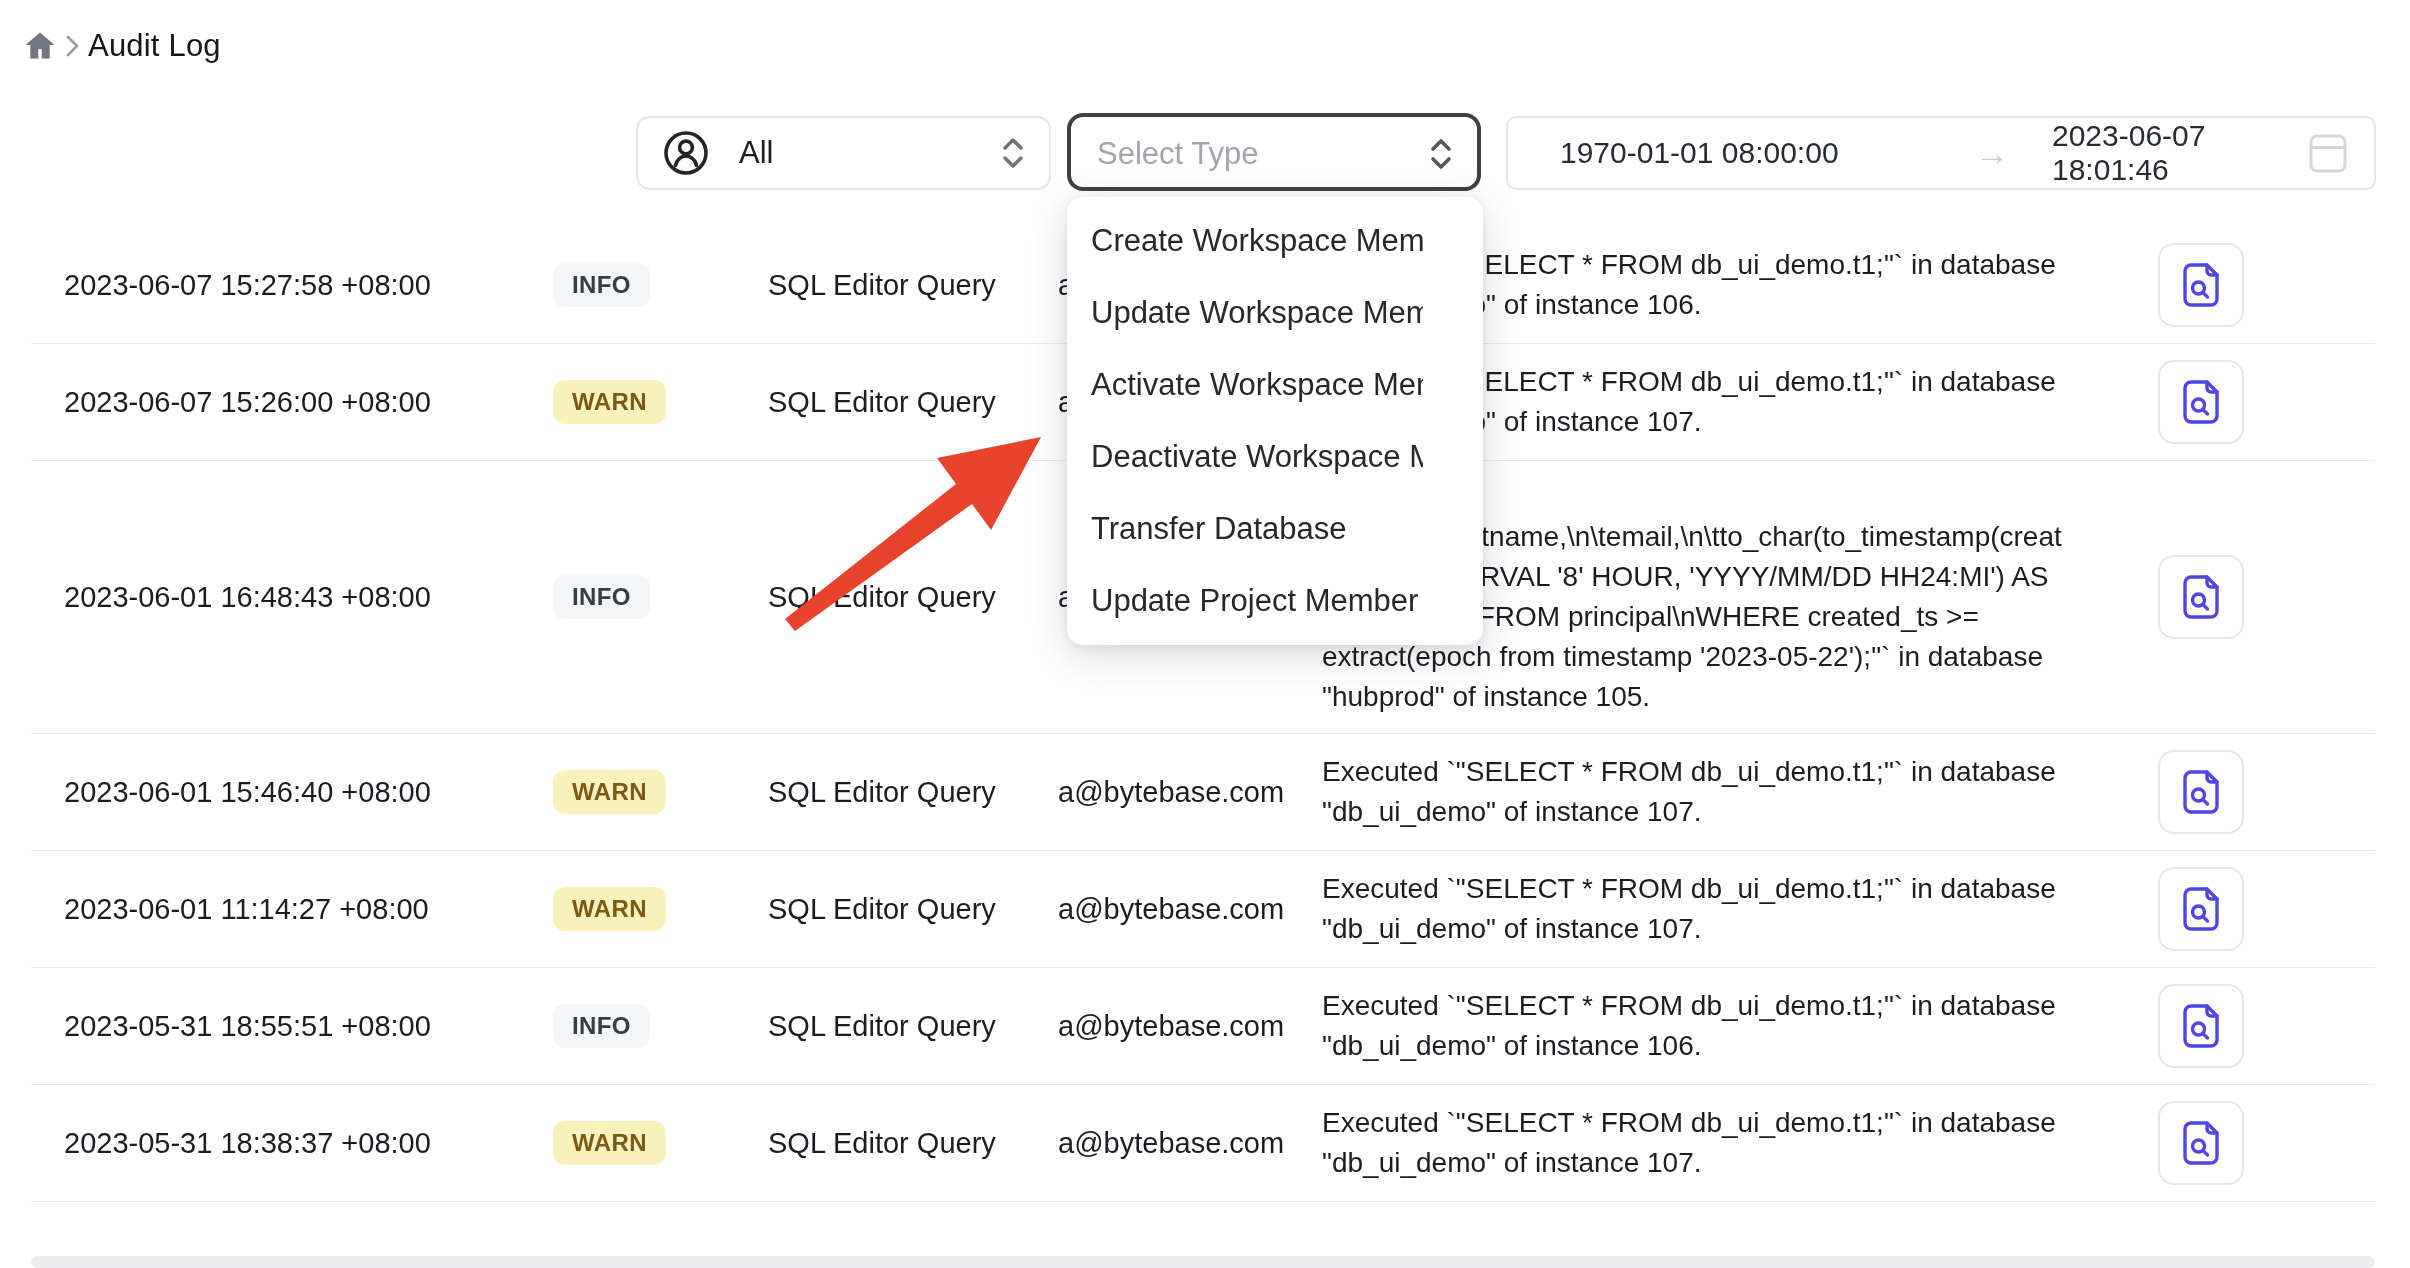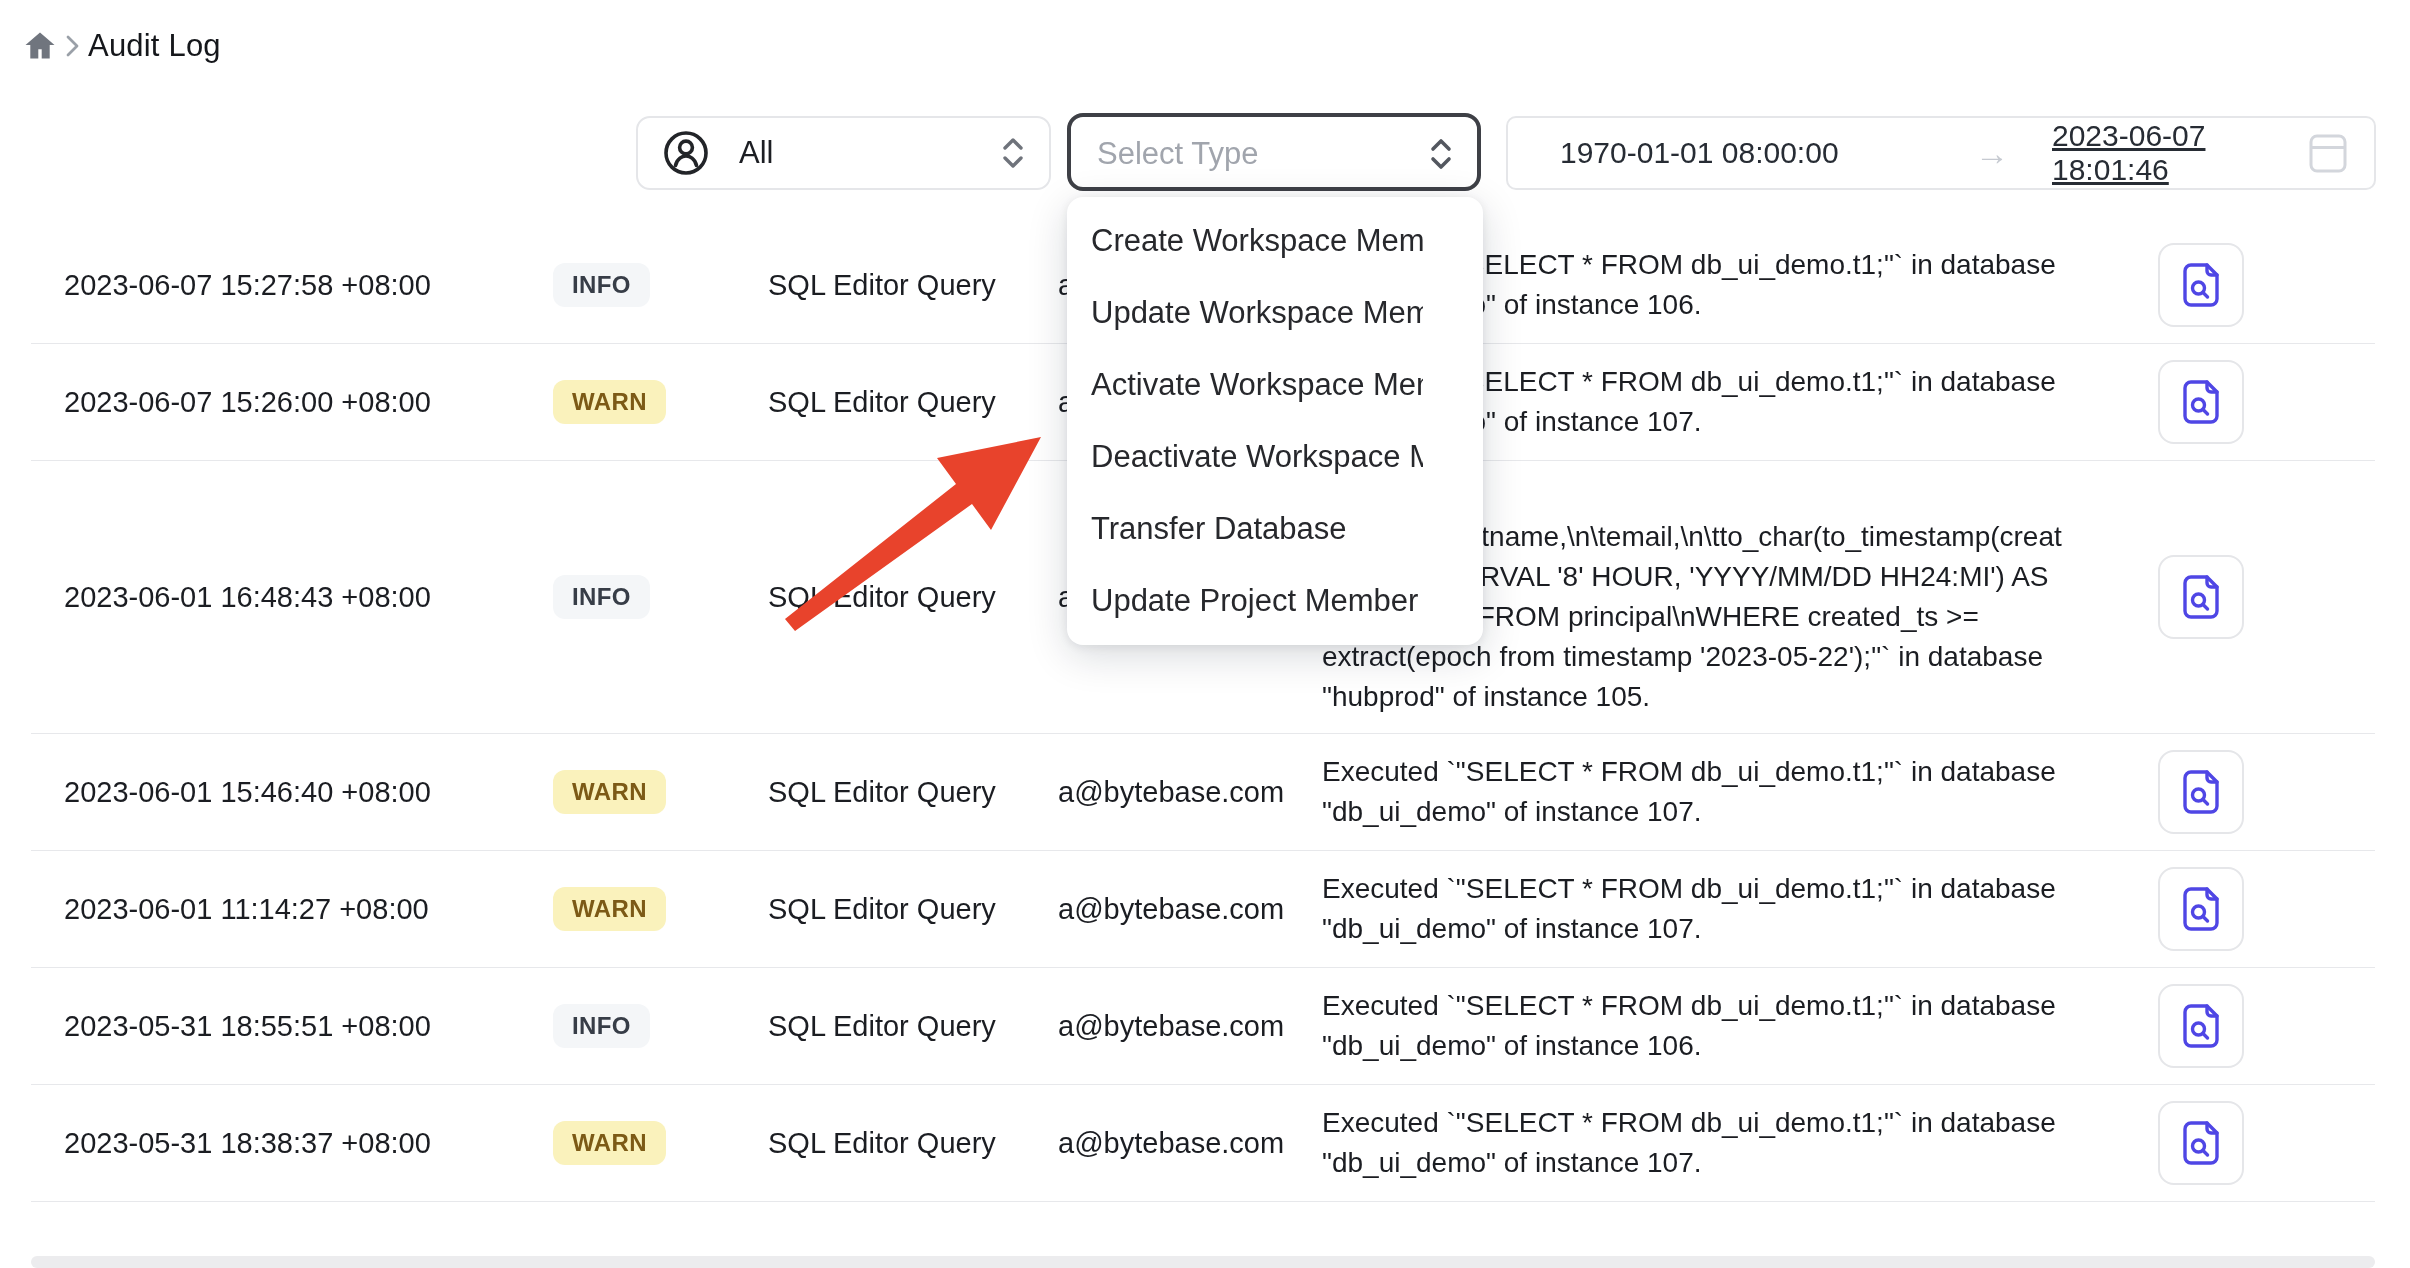--- a/index.html
+++ b/index.html
@@ -14,21 +14,21 @@
   
   .ctl{position:absolute;box-sizing:border-box;background:#fff;display:flex;align-items:center;}
   .select-actor{left:636px;top:116px;width:415px;height:74px;border:2px solid var(--border);border-radius:14px;padding:0 24px;gap:29px;}
   .select-actor .val{font-size:31px;color:#1c1e23;}
   .select-type{left:1067px;top:113px;width:414px;height:78px;border:4px solid var(--border-focus);border-radius:16px;padding:4px 24px 0 26px;}
   .select-type .ph{font-size:31px;color:var(--placeholder);}
   .suffix{margin-left:auto;display:flex;align-items:center;}
   .date-range{left:1506px;top:116px;width:870px;height:74px;border:2px solid var(--border);border-radius:10px;padding:0 26px 0 52px;font-size:30px;color:#272c34;}
   .date-range .start{width:372px;}
   .date-range .rarrow{width:120px;text-align:center;color:#c6cad1;font-size:34px;}
-  .date-range .end{flex:1;text-decoration:underline;}
+  .date-range .end{flex:1;}
   
   .table{position:absolute;left:31px;top:227px;width:2344px;}
   .grid{display:grid;grid-template-columns:489px 215px 290px 264px 836px 1fr;align-items:center;padding-left:33px;box-sizing:border-box;}
   .thead{height:66px;background:var(--thead-bg);border-top:1px solid #eeeef1;border-bottom:1px solid #e4e5e8;color:var(--thead-text);font-size:29px;font-weight:500;}
   .trow{min-height:112px;padding-top:16px;padding-bottom:16px;border-bottom:1px solid var(--row-border);font-size:29px;color:#1b1d22;}
   .cell-comment{max-width:755px;font-size:28px;line-height:40px;overflow-wrap:break-word;}
   .badge{display:inline-block;font-weight:700;font-size:24px;line-height:24px;padding:10px 19px;border-radius:12px;letter-spacing:.4px;}
   .badge-INFO{background:var(--info-bg);color:var(--info-text);}
   .badge-WARN{background:var(--warn-bg);color:var(--warn-text);}
   .payload-btn{width:86px;height:84px;border:2px solid #e5e6e9;border-radius:16px;background:#fff;display:flex;align-items:center;justify-content:center;padding:0;cursor:pointer;}

